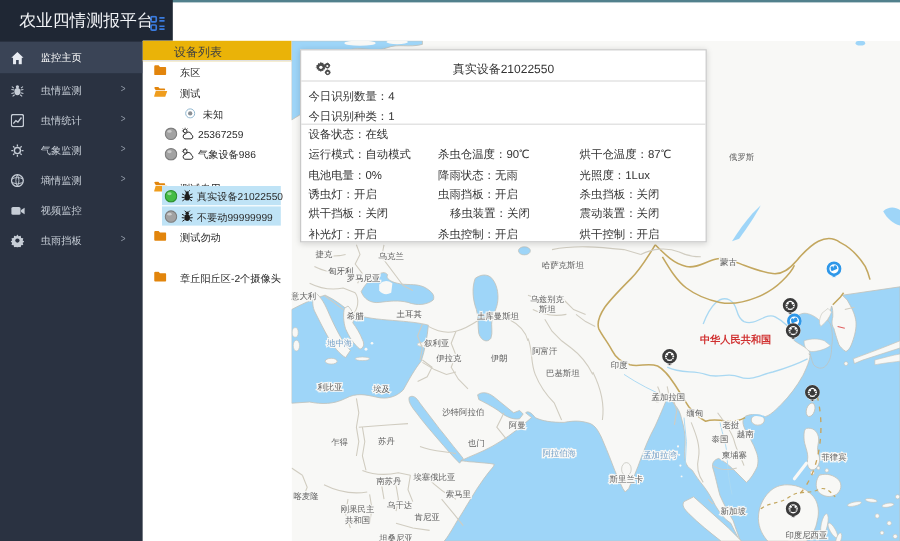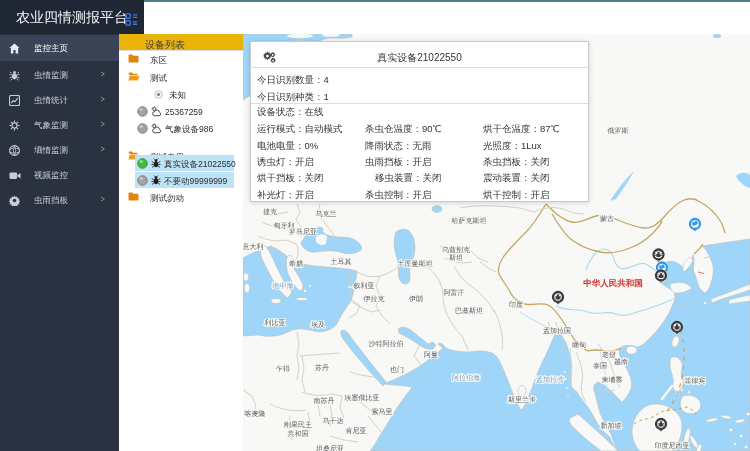--- a/index.html
+++ b/index.html
@@ -167,20 +167,26 @@
           </g>
           <path d="M4.8 2 L3.4 0.6 M7.2 2 L8.6 0.6 M3.3 5.4 L0.8 4.2 M8.7 5.4 L11.2 4.2 M3.2 7.8 L0.5 7.6 M8.8 7.8 L11.5 7.6 M3.5 9.6 L1.2 11.2 M8.5 9.6 L10.8 11.2" stroke="#1d1d1d" stroke-width="1" fill="none"></path>
         </svg>
         <span style="position:absolute;left:45px;top:4px">不要动99999999</span>
       </div>
 <div class="trow" style="top:154.9px">
         <svg style="position:absolute;left:9px;top:3px" width="11" height="9" viewBox="0 0 12 10">
           <path d="M0.5 1.5 Q0.5 0.5 1.5 0.5 L4.5 0.5 L5.8 2 L10.8 2 Q11.5 2 11.5 2.8 L11.5 8.8 Q11.5 9.5 10.7 9.5 L1.3 9.5 Q0.5 9.5 0.5 8.7 Z" fill="#e2850c"></path>
         </svg>
         <span style="position:absolute;left:31px;top:4px">测试勿动</span>
+      </div>
+<div class="trow" style="top:189.3px">
+        <svg style="position:absolute;left:9px;top:3px" width="11" height="9" viewBox="0 0 12 10">
+          <path d="M0.5 1.5 Q0.5 0.5 1.5 0.5 L4.5 0.5 L5.8 2 L10.8 2 Q11.5 2 11.5 2.8 L11.5 8.8 Q11.5 9.5 10.7 9.5 L1.3 9.5 Q0.5 9.5 0.5 8.7 Z" fill="#e2850c"></path>
+        </svg>
+        <span style="position:absolute;left:31px;top:4px">章丘阳丘区-2个摄像头</span>
       </div>
 </div>
 <svg id="map" style="position:absolute;left:243px;top:34px" width="507" height="417" viewBox="243 34 507 417">
 <rect x="243" y="34" width="507" height="417" fill="#f8f8f6"></rect>
 <path d="M243,34 L352,34 L352,37 C340,40 332,36 322,40 C312,44 300,38 290,42 C280,46 270,40 260,44 L253,50 C255,60 251,68 253,76 C255,84 250,90 251,95 L243,100 Z" fill="#9ed5f8" stroke="#c2c2ba" stroke-width="0.7"></path>
 <ellipse cx="300" cy="36" rx="13" ry="2.2" fill="#f8f8f6"></ellipse>
       <ellipse cx="331" cy="35" rx="9" ry="1.8" fill="#f8f8f6"></ellipse>
 <path d="M243,258 C254,252 264,248 271,246 C280,250 287,256 293,261 C303,265 315,266 327,267 C340,268 350,269 357,271 C356,281 354,292 351,301 C346,307 341,316 336,325 C330,331 322,333 314,331 C305,329 297,327 288,332 C278,337 268,337 258,335 L243,336 Z" fill="#9ed5f8" stroke="#c2c2ba" stroke-width="0.7"></path>
 <path d="M263,244 C268,248 271,254 274,261 C277,268 281,276 285,283 C287,287 290,290 292,292 L288,298 C283,295 278,289 274,282 C270,275 266,267 262,259 C260,254 260,248 263,244 Z" fill="#f8f8f6" stroke="#c2c2ba" stroke-width="0.7"></path>
 <ellipse cx="276" cy="301" rx="5" ry="2.4" fill="#f8f8f6" stroke="#c2c2ba" stroke-width="0.6"></ellipse>

